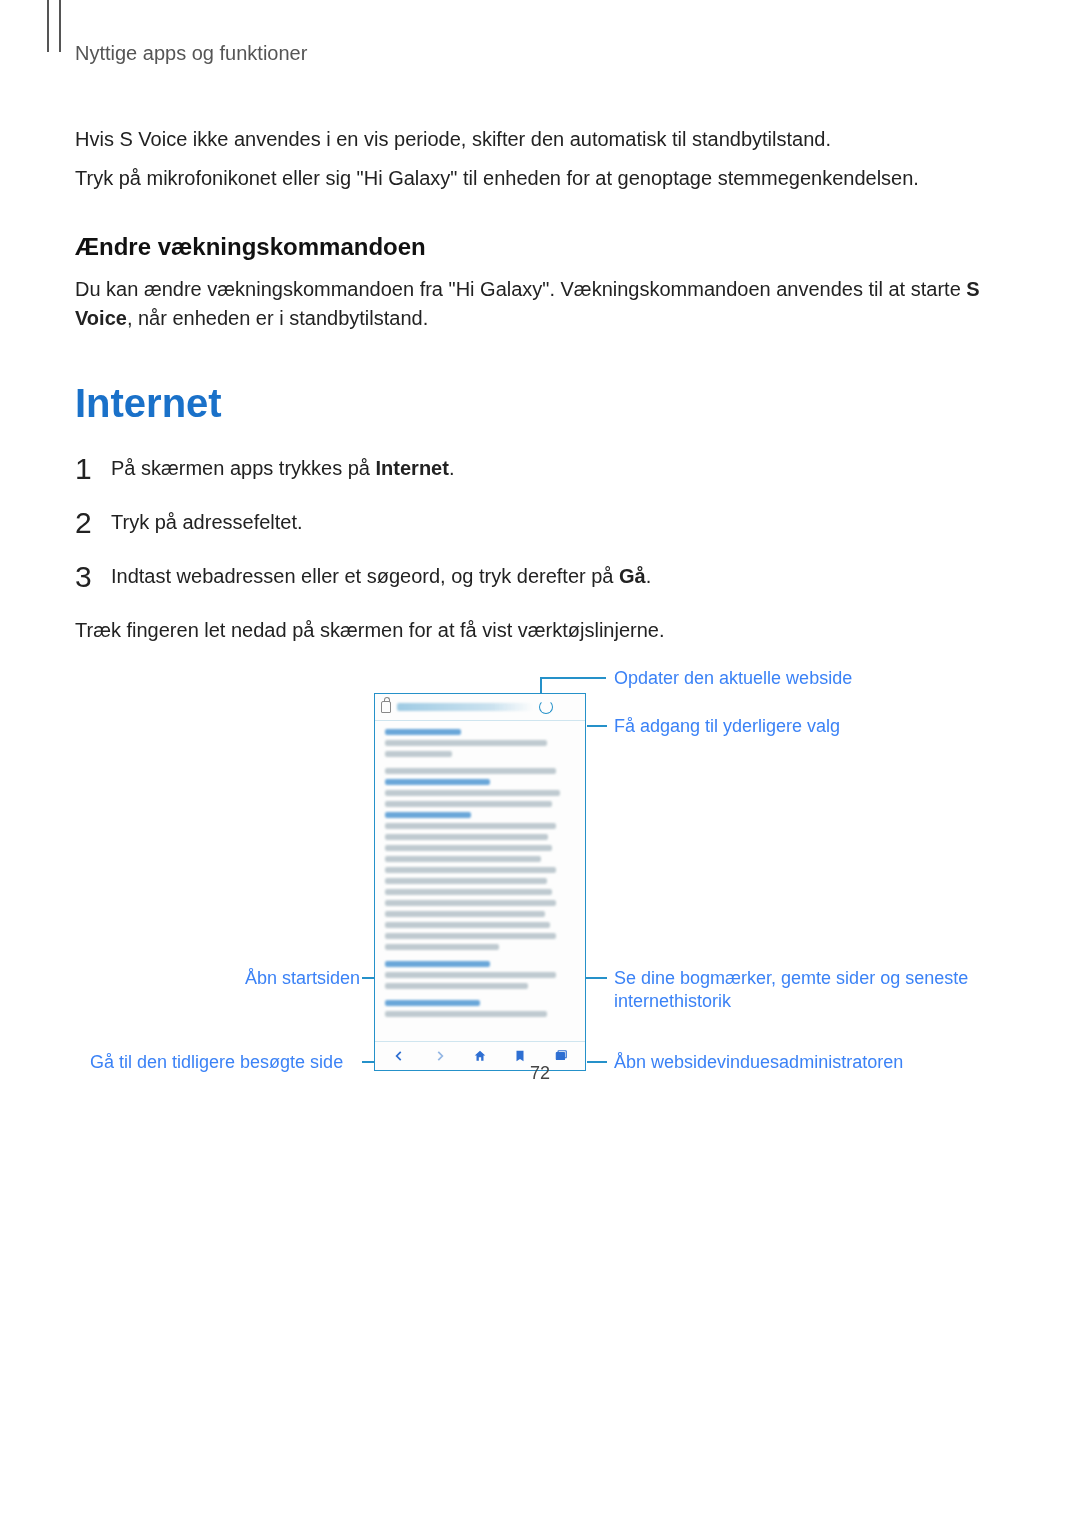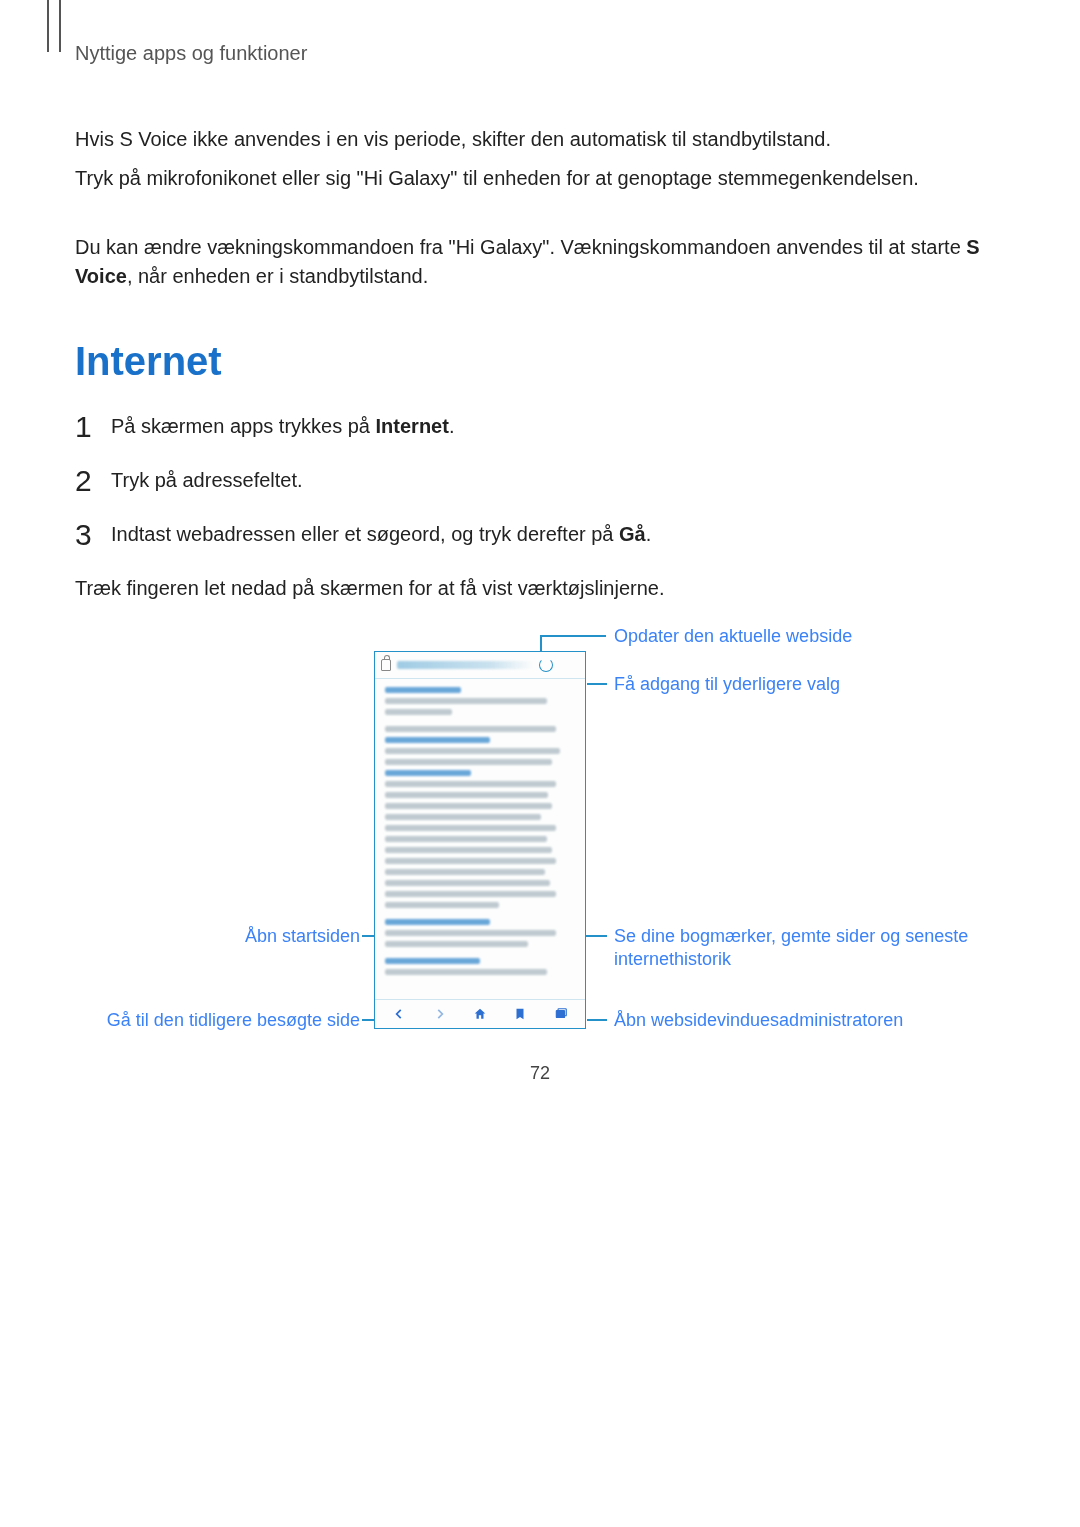--- a/index.html
+++ b/index.html
@@ -198,21 +198,21 @@
     position: absolute;
     font-size: 18px;
     color: #3b82f6;
     line-height: 1.3;
   }
   .call-r1 { left: 524px; top: 4px; }
   .call-r2 { left: 524px; top: 52px; }
   .call-r3 { left: 524px; top: 304px; width: 360px; }
   .call-r4 { left: 524px; top: 388px; width: 360px; }
   .call-l1 { left: 0; top: 304px; width: 270px; text-align: right; }
-  .call-l2 { left: 0; top: 388px; width: 270px; text-align: right; }
+  .call-l2 { left: 0; top: 388px; width: 270px; text-align: left; }
 
   .line {
     position: absolute;
     background: #2591c9;
   }
   .hl { height: 2px; }
   .vl { width: 2px; }
 
   .page-number {
     position: absolute;
@@ -230,20 +230,21 @@
 <div class="page">
   <div class="tab-marker"></div>
 
   <div class="breadcrumb">Nyttige apps og funktioner</div>
 
   <p class="para">Hvis S Voice ikke anvendes i en vis periode, skifter den automatisk til standbytilstand.</p>
   <p class="para">Tryk på mikrofonikonet eller sig "Hi Galaxy" til enheden for at genoptage stemmegenkendelsen.</p>
 
   <div class="section-gap"></div>
 
+  <h3>Ændre vækningskommandoen</h3>
   <p class="para">
     <span>Du kan ændre vækningskommandoen fra "Hi Galaxy". Vækningskommandoen anvendes til at starte </span><span class="strong">S Voice</span><span>, når enheden er i standbytilstand.</span>
   </p>
 
   <h2 class="big">Internet</h2>
 
   <ol class="steps">
     <li>
       <span>På skærmen apps trykkes på </span><span class="strong">Internet</span><span>.</span>
     </li>

